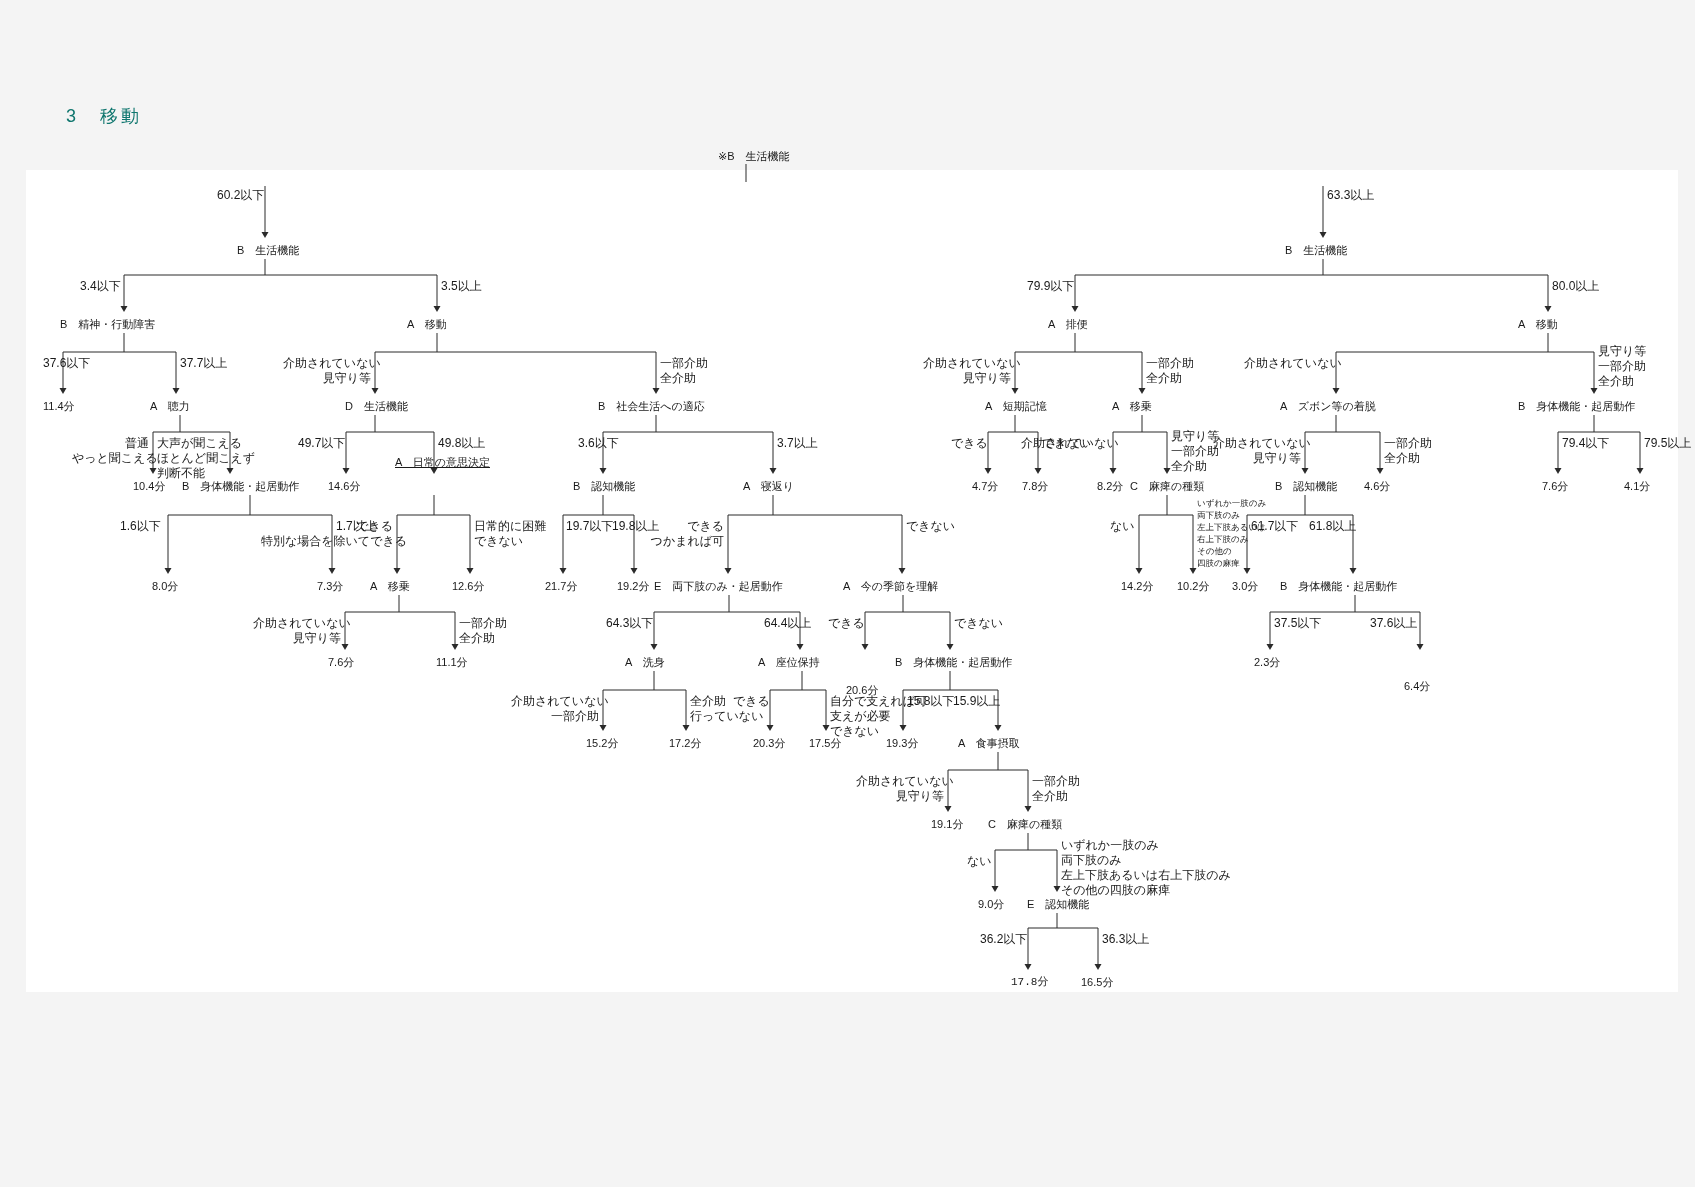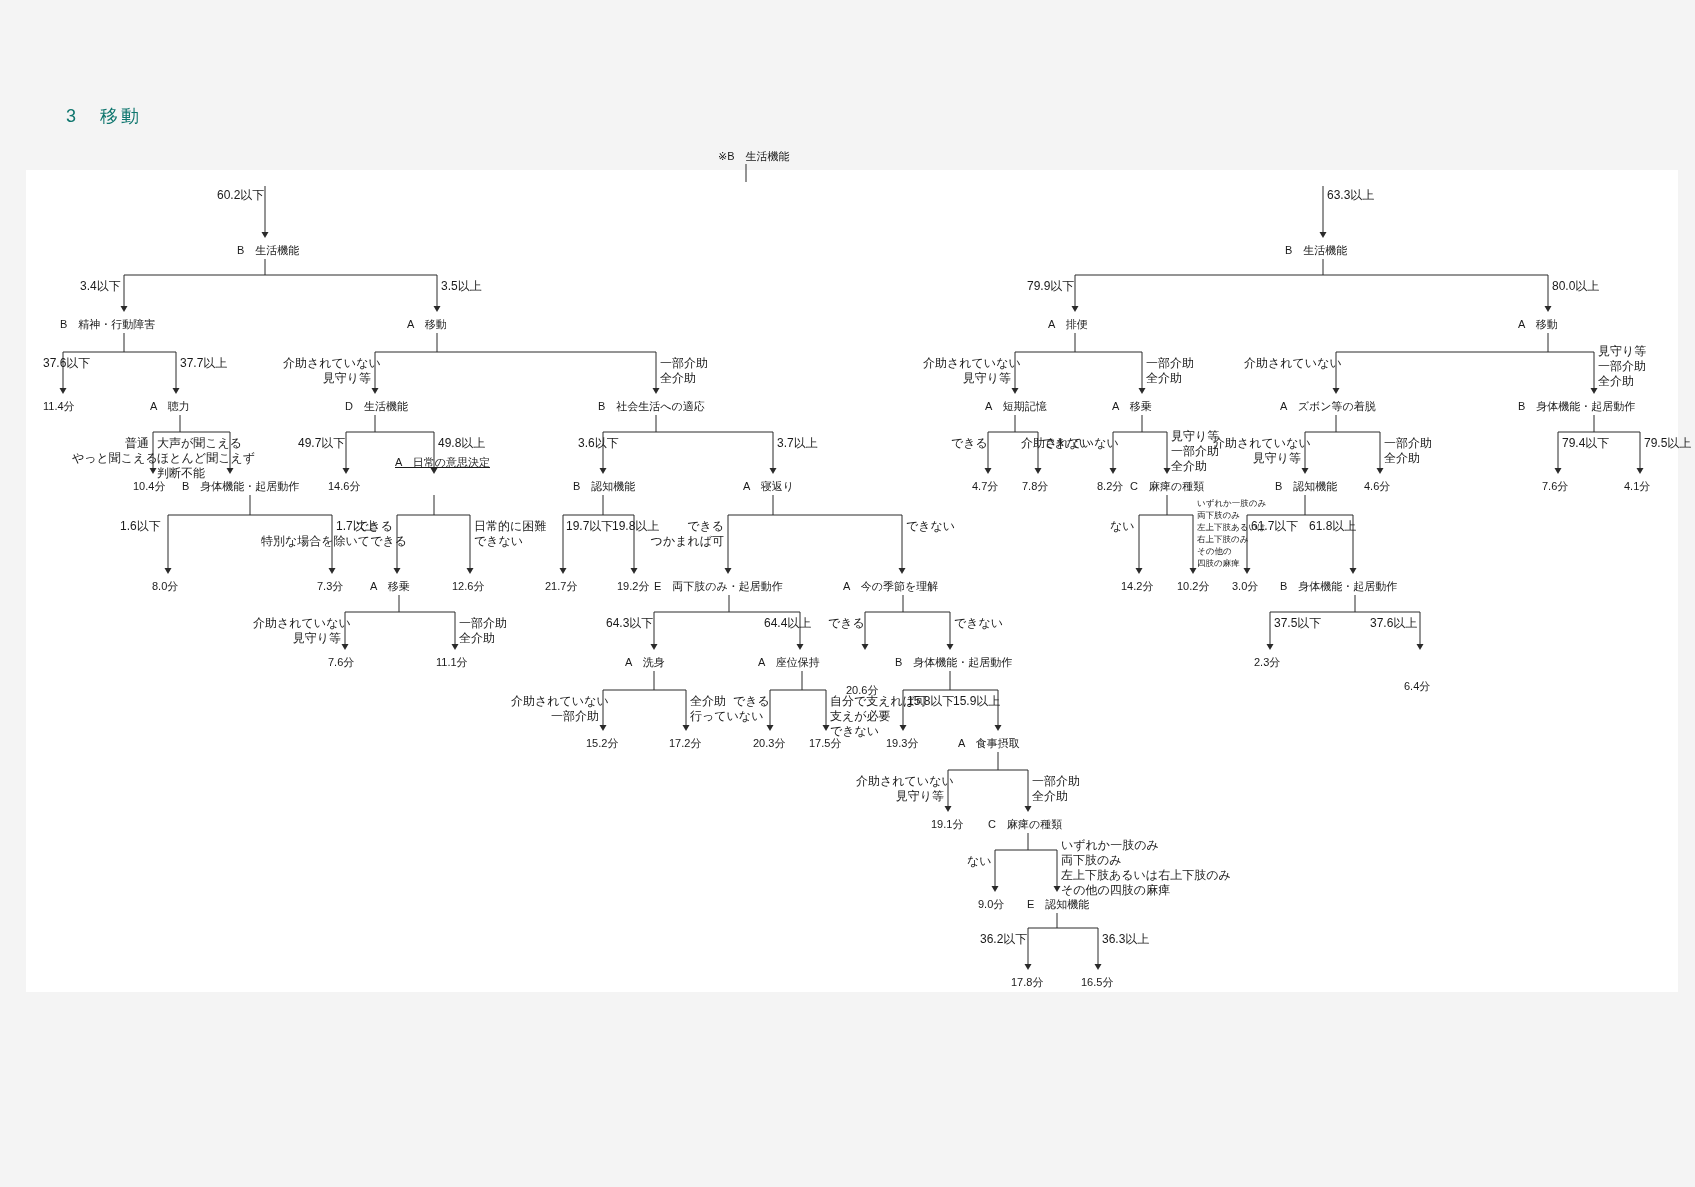--- a/index.html
+++ b/index.html
@@ -267,21 +267,21 @@
     <div class="leaf" style="left: 846px; top: 656px; margin-top: 28px;">20.6分</div>
     <div class="leaf" style="left: 1254px; top: 656px;">2.3分</div>
     <div class="leaf" style="left: 1404px; top: 656px; margin-top: 24px;">6.4分</div>
     <div class="leaf" style="left: 586px; top: 737px;">15.2分</div>
     <div class="leaf" style="left: 669px; top: 737px;">17.2分</div>
     <div class="leaf" style="left: 753px; top: 737px;">20.3分</div>
     <div class="leaf" style="left: 809px; top: 737px;">17.5分</div>
     <div class="leaf" style="left: 886px; top: 737px;">19.3分</div>
     <div class="leaf" style="left: 931px; top: 818px;">19.1分</div>
     <div class="leaf" style="left: 978px; top: 898px;">9.0分</div>
-    <div class="leaf" style="left: 1011px; top: 976px;">17.8分</div>
+    <div class="leaf" style="left: 1011px; top: 976px; font-family: Liberation Mono, monospace;">17.8分</div>
     <div class="leaf" style="left: 1081px; top: 976px;">16.5分</div>
     <div class="lbl" style="left: 217px; top: 188px;">60.2以下</div>
     <div class="lbl" style="left: 1327px; top: 188px;">63.3以上</div>
     <div class="lbl" style="left: 80px; top: 279px;">3.4以下</div>
     <div class="lbl" style="left: 441px; top: 279px;">3.5以上</div>
     <div class="lbl" style="left: 1027px; top: 279px;">79.9以下</div>
     <div class="lbl" style="left: 1552px; top: 279px;">80.0以上</div>
     <div class="lbl" style="left: 31px; top: 356px; margin-left: 12px;">37.6以下</div>
     <div class="lbl" style="left: 180px; top: 356px;">37.7以上</div>
     <div class="lbl right" style="left: 283px; top: 356px; width: 88px;">介助されていない

